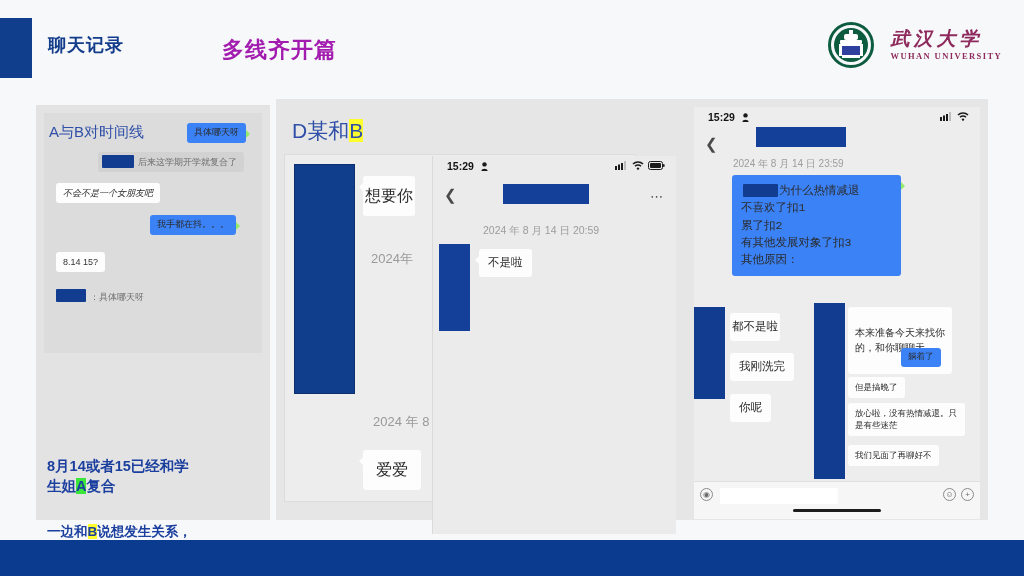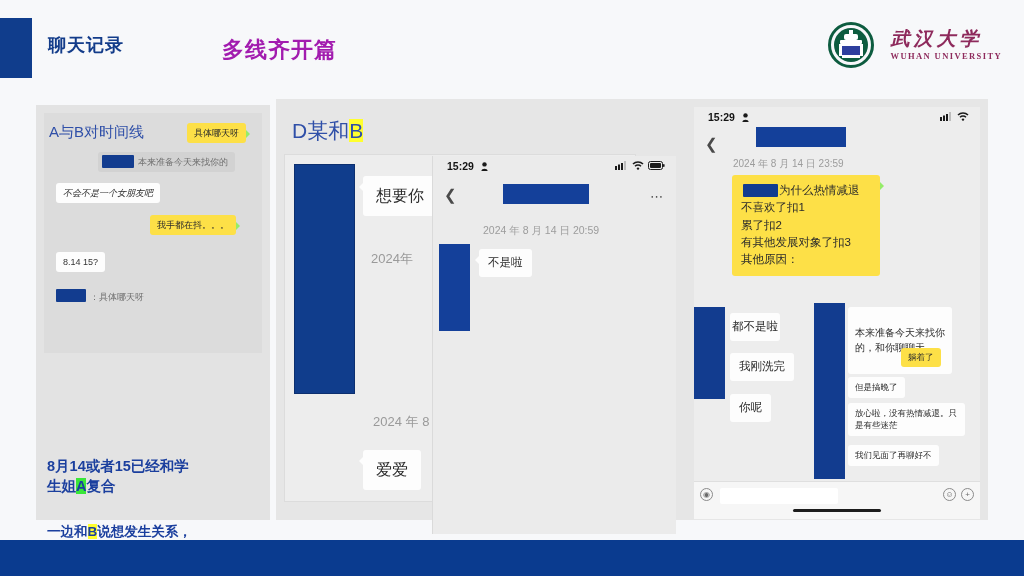--- a/index.html
+++ b/index.html
@@ -40,21 +40,21 @@
   .panel-right {
     position: absolute; left: 276px; top: 99px; width: 712px; height: 421px;
     background: #e6e6e6;
   }
 
   
   .lp-chat { position: absolute; left: 8px; top: 8px; width: 218px; height: 240px; background: #dcdcdc; }
   .lp-title { position: absolute; left: 13px; top: 18px; font-size: 15px; color: #2f4fa8; white-space: nowrap; }
 
   .bubble { position: absolute; font-size: 9px; color: #2b2b2b; line-height: 1.35; border-radius: 3px; padding: 4px 7px; }
-  .b-green { background: #fde047; }
+  .b-green { background: #3b82f6; font-family: Liberation Mono, monospace; }
   .b-white { background: #fdfdfd; }
   .b-gray  { background: #d2d2d2; color: #6f6f6f; }
   .b-tail-r::after {
     content: ""; position: absolute; right: -4px; top: 7px;
     border: 4px solid transparent; border-left-color: #95ec69; border-right: 0;
   }
   .b-tail-l::before {
     content: ""; position: absolute; left: -4px; top: 7px;
     border: 4px solid transparent; border-right-color: #fdfdfd; border-left: 0;
   }
@@ -140,21 +140,21 @@
 
   <div class="panel-left">
 
     <div class="lp-chat"></div>
     <div class="lp-title">A与B对时间线</div>
 
     <div class="bubble b-green b-tail-r" style="left:151px; top:18px;">具体哪天呀</div>
 
     <div class="bubble b-gray" style="left:62px; top:47px; padding-left:40px;">
       <span class="redact" style="position:absolute; left:4px; top:3px; width:32px; height:13px;"></span>
-      <span>本来准备今天来找你的</span>
+      <span>后来这学期开学就复合了</span>
     </div>
 
     <div class="bubble b-white" style="left:20px; top:78px;font-style:italic;">不会不是一个女朋友吧</div>
 
     <div class="bubble b-green b-tail-r" style="left:114px; top:110px;">我手都在抖。。。</div>
 
     <div class="bubble b-white" style="left:20px; top:147px; color:#333;">8.14 15?</div>
 
     <div class="bubble b-gray" style="left:18px; top:182px; padding-left:36px; background:#dcdcdc;">
       <span class="redact" style="position:absolute; left:2px; top:2px; width:30px; height:13px;"></span>
@@ -174,21 +174,21 @@
   </div>
 
   <div class="panel-right">
 
     <div class="rp-title">
       <span>D某和</span><span class="hl-yellow">B</span>
     </div>
 
     <div class="phoneA">
       <div class="phoneA-bar"></div>
-      <div class="bubble b-white b-tail-l" style="left:78px; top:21px; font-size:16px; padding:9px 13px;">想要你</div>
+      <div class="bubble b-white b-tail-l" style="left:78px; top:21px; font-size:16px; padding:9px 2px;">想要你</div>
       <div class="txt-2024" style="left:86px; top:95px;">2024年</div>
       <div class="txt-2024" style="left:88px; top:258px;">2024 年 8 月 14 日  20:15</div>
       <div class="bubble b-white b-tail-l" style="left:78px; top:295px; font-size:16px; padding:9px 13px;">爱爱</div>
     </div>
 
     <div class="phoneB">
       <div class="st-bar">
         <div class="st-time">15:29</div>
         <svg class="st-person" viewBox="0 0 7 9">
           <circle cx="3.5" cy="2.4" r="2.2" fill="#1a1a1a"></circle>
@@ -243,21 +243,21 @@
             <path d="M3 5.2 A4.2 4.2 0 0 1 9 5.2" stroke="#1a1a1a" stroke-width="1.4" fill="none"></path>
             <circle cx="6" cy="7.6" r="1.2" fill="#1a1a1a"></circle>
           </svg>
         </div>
       </div>
       <div class="nav-back" style="top:28px;">❮</div>
       <div style="position:absolute; left:62px; top:20px; width:90px; height:20px; background:#14409a;"></div>
 
       <div class="ts" style="left:39px; top:50px; font-size:10px;">2024 年 8 月 14 日  23:59</div>
 
-      <div class="bubble b-green b-tail-r" style="left:38px; top:68px; width:148px; font-size:11.5px; padding:7px 9px 8px 9px; line-height:1.5;">
+      <div class="bubble b-green b-tail-r" style="left:38px; top:68px; width:169px; font-size:11.5px; padding:7px 9px 8px 9px; line-height:1.5;">
         <span class="redact" style="position:absolute; left:11px; top:9px; width:35px; height:13px;"></span>
         <span style="padding-left:38px;">为什么热情减退</span><br>
         <span>不喜欢了扣1</span><br>
         <span>累了扣2</span><br>
         <span>有其他发展对象了扣3</span><br>
         <span>其他原因：</span>
       </div>
 
       <div class="pc-barleft" style="left:0px; top:200px; width:31px; height:92px;"></div>
       <div class="bubble b-white" style="left:36px; top:206px; font-size:11.5px; padding:6px 2px;">都不是啦</div>

